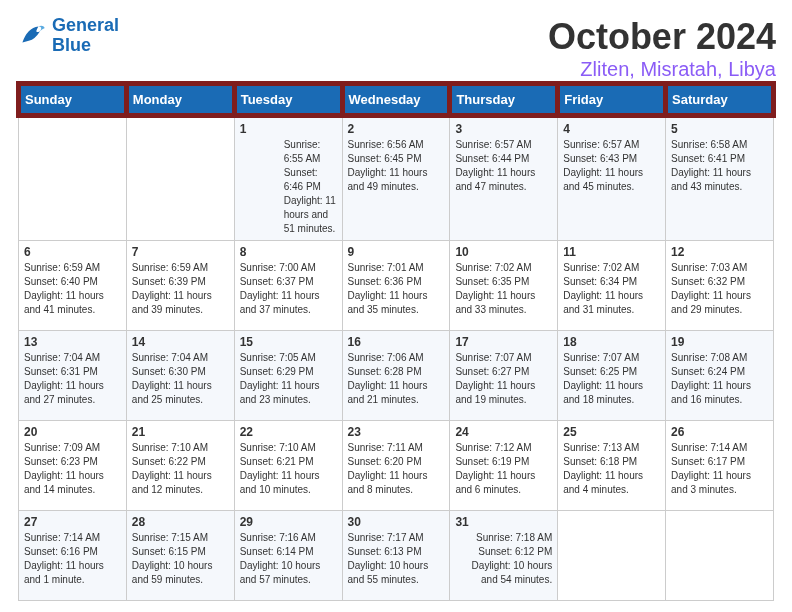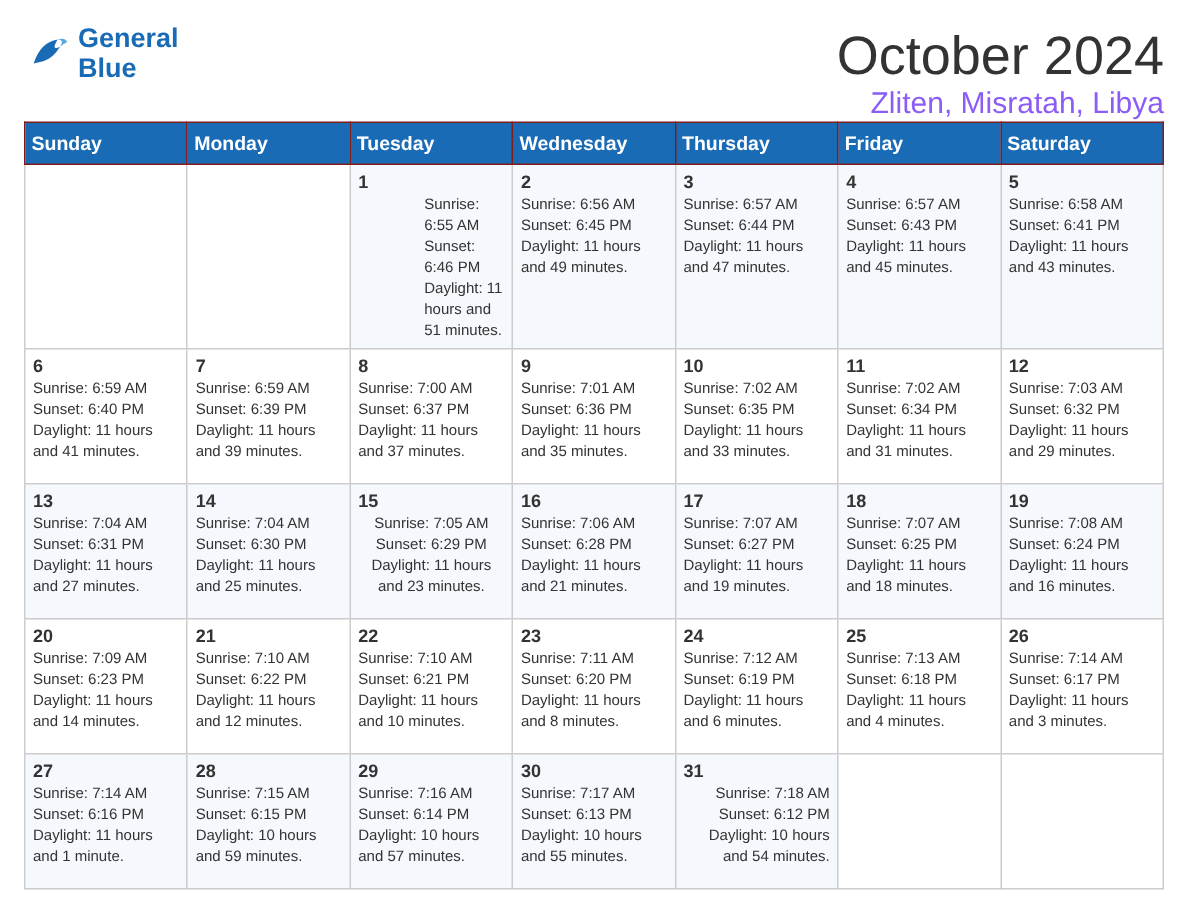--- a/index.html
+++ b/index.html
@@ -31,40 +31,40 @@
     }
     .logo-bird {
       width: 32px;
       height: 32px;
     }
     .title-block {
       text-align: right;
     }
     .main-title {
       font-size: 36px;
-      font-weight: normal;
+      font-weight: bold;
       color: #333;
     }
     .sub-title {
       font-size: 20px;
       color: #8b5cf6;
     }
     table {
       width: 100%;
       border-collapse: collapse;
       table-layout: fixed;
     }
     thead th {
       background-color: #1a6bb5;
       color: #fff;
       font-size: 13px;
       font-weight: bold;
       padding: 6px 4px;
       text-align: left;
-      border: 1px solid #7f1d1d;
+      border: 5px solid #7f1d1d;
       margin-left: 43px;
     }
     tbody td {
       border: 1px solid #ccc;
       vertical-align: top;
       padding: 4px 5px;
       font-size: 10.5px;
       color: #333;
       height: 90px;
       background: #fff;
@@ -206,21 +206,21 @@
 Daylight: 11 hours and 27 minutes.</div>
         </td>
         <td>
           <span class="day-num">14</span>
           <div class="day-info" style="white-space: pre-line;">Sunrise: 7:04 AM
 Sunset: 6:30 PM
 Daylight: 11 hours and 25 minutes.</div>
         </td>
         <td>
           <span class="day-num">15</span>
-          <div class="day-info" style="white-space: pre-line; text-align: center;">Sunrise: 7:05 AM
+          <div class="day-info" style="white-space: pre-line;">Sunrise: 7:05 AM
 Sunset: 6:29 PM
 Daylight: 11 hours and 23 minutes.</div>
         </td>
         <td>
           <span class="day-num">16</span>
           <div class="day-info" style="white-space: pre-line;">Sunrise: 7:06 AM
 Sunset: 6:28 PM
 Daylight: 11 hours and 21 minutes.</div>
         </td>
         <td>

